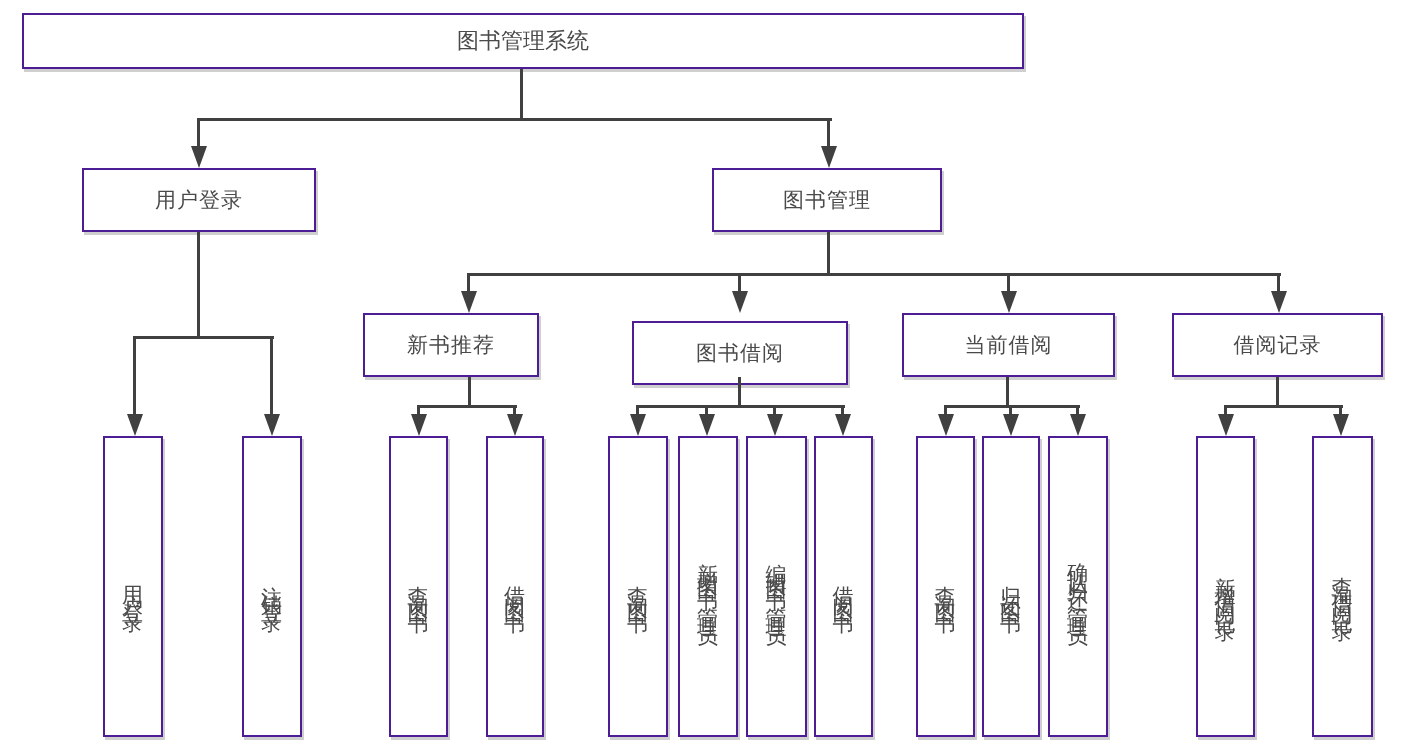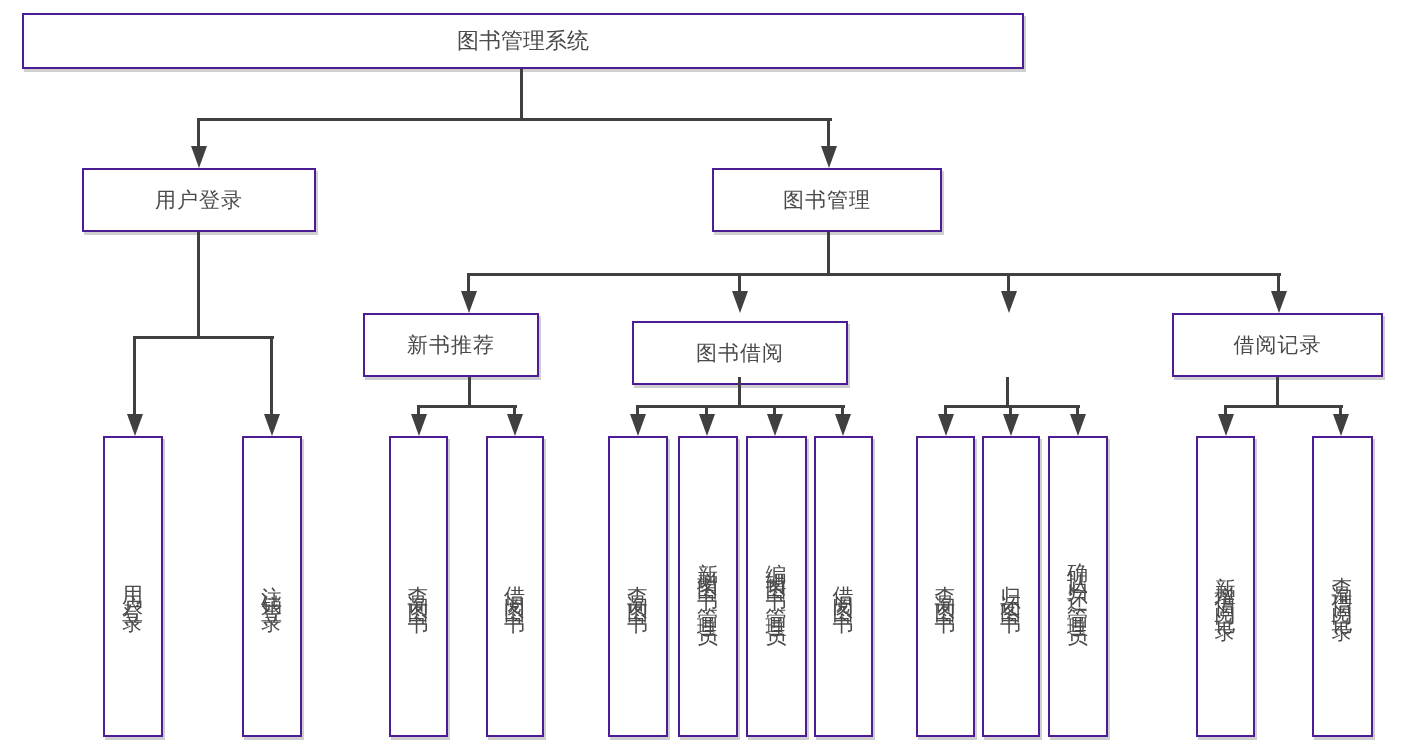--- a/index.html
+++ b/index.html
@@ -106,20 +106,23 @@
   <div class="arrow" style="left:1001px; top:291px;"></div>
   <div class="vline" style="left:1277px; top:273px; height:18px;"></div>
   <div class="arrow" style="left:1271px; top:291px;"></div>
 
   <div class="box h-label" style="left:363px; top:313px; width:176px; height:64px;">
     <span>新书推荐</span>
   </div>
   <div class="box h-label" style="left:632px; top:313px; width:216px; height:64px;margin-top:8px;">
     <span>图书借阅</span>
   </div>
+  <div class="box h-label" style="left:902px; top:313px; width:213px; height:64px;">
+    <span>当前借阅</span>
+  </div>
   <div class="box h-label" style="left:1172px; top:313px; width:211px; height:64px;">
     <span>借阅记录</span>
   </div>
 
   <div class="vline" style="left:468px; top:377px; height:30px;"></div>
   <div class="hline" style="left:417px; top:405px; width:100px;"></div>
   <div class="vline" style="left:417px; top:405px; height:12px;"></div>
   <div class="arrow" style="left:411px; top:414px;"></div>
   <div class="vline" style="left:513px; top:405px; height:12px;"></div>
   <div class="arrow" style="left:507px; top:414px;"></div>

